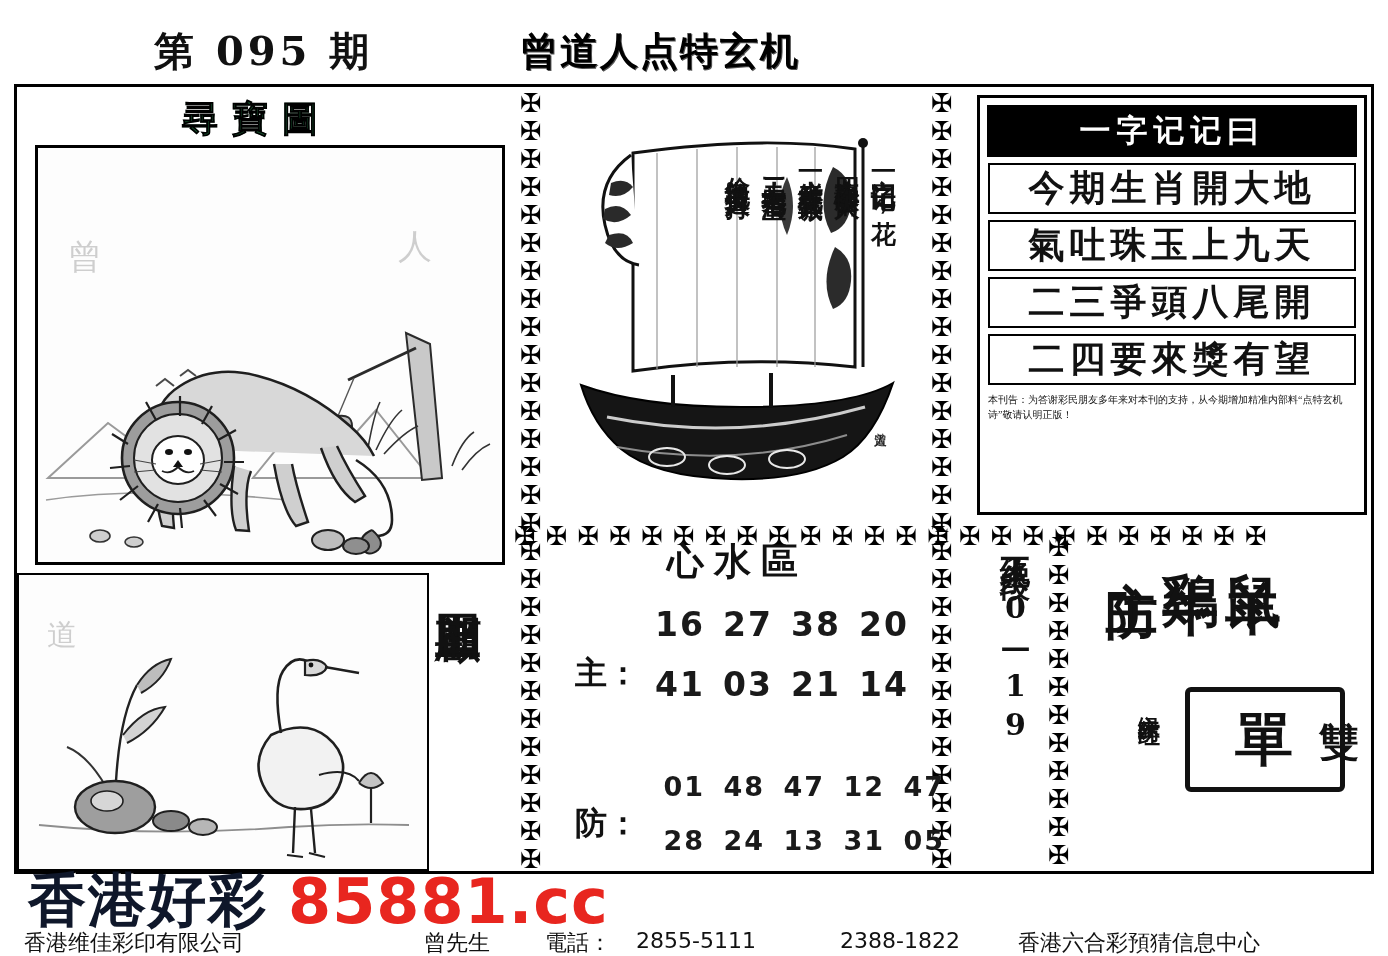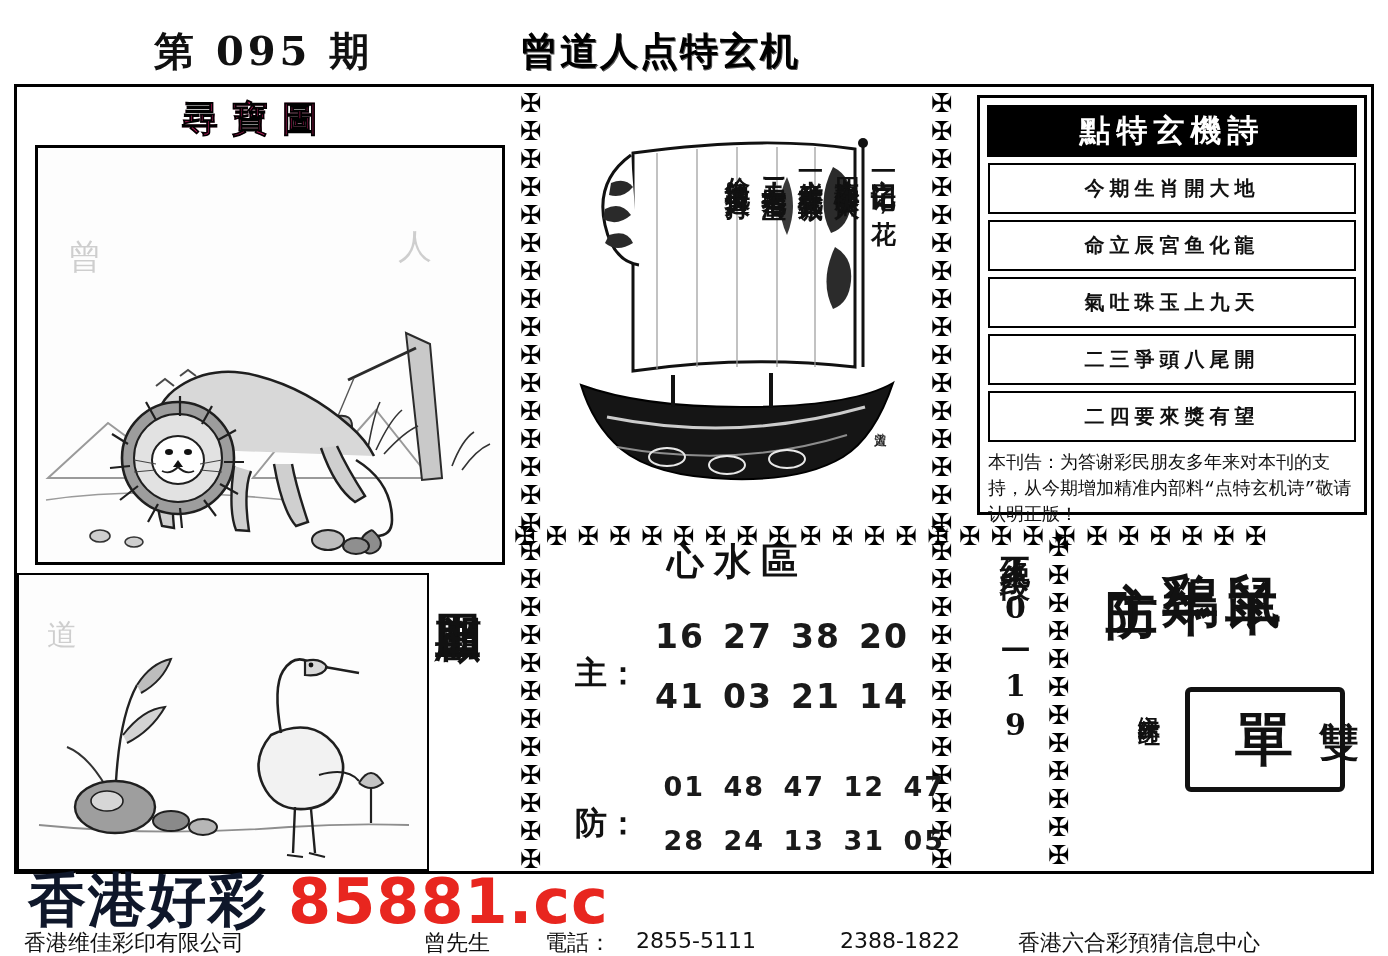--- a/index.html
+++ b/index.html
@@ -80,21 +80,21 @@
     width: 330px; height: 48px;
     display: flex;
     align-items: center;
     justify-content: center;
   }
   .xunbao-title span {
     font-family: "DejaVu Serif", serif;
     font-size: 36px;
     font-weight: bold;
     letter-spacing: 14px;
-    color: #be185d;
+    color: #14532d;
     -webkit-text-stroke: 0.6px #000;
   }
   .pic-box {
     position: absolute;
     border: 3px solid #000;
     box-sizing: border-box;
     background: #fdfdfd;
     overflow: hidden;
   }
   .pic-lion { left: 18px; top: 58px; width: 470px; height: 420px; }
@@ -211,21 +211,21 @@
     color: #1a1a1a;
     white-space: nowrap;
   }
   .num-row.big { font-size: 33px; letter-spacing: 2px; }
   .num-row.small { font-size: 27px; letter-spacing: 2px; text-align: right; }
   .nr1 { left: 108px; top: 518px; }
   .nr2 { left: 108px; top: 578px; }
   .nr3 { left: 98px; top: 684px; }
   .nr4 { left: 98px; top: 738px; }
   .num-row span { display: inline-block; }
-  .num-row.big span { width: 68px; margin-top: 12px; }
+  .num-row.big span { width: 68px; }
   .num-row.small span { width: 60px; }
 
   
   .right-col {
     position: absolute;
     left: 950px; top: 0;
     width: 404px; height: 784px;
   }
   .poem-card {
     position: absolute;
@@ -254,29 +254,29 @@
   .poem-row {
     margin: 6px 8px 0 8px;
     height: 47px;
     border: 2px solid #000;
     display: flex;
     align-items: center;
     justify-content: center;
   }
   .poem-row span {
     font-family: Liberation Serif, serif;
-    font-size: 20px;
+    font-size: 36px;
     font-weight: bold;
     letter-spacing: 5px;
     color: #111;
   }
   .notice {
     margin: 8px 8px 7px 8px;
-    font-family: Liberation Mono, monospace;
-    font-size: 18px;
+    font-family: Liberation Serif, serif;
+    font-size: 10px;
     line-height: 1.45;
     color: #111;
     text-align: left;
   }
 
   .kill-vert {
     position: absolute;
     left: 8px; top: 448px;
     width: 60px;
     writing-mode: vertical-rl;
@@ -592,27 +592,24 @@
       </div>
       <div class="num-row small nr4">
         <span>28</span><span>24</span><span>13</span><span>31</span><span>05</span>
       </div>
     </div>
 
     <div class="right-col">
 
       <div class="poem-card">
         <div class="poem-card-header">
-          <span>點特玄機詩</span>
+          <span>一字记记曰</span>
         </div>
         <div class="poem-row">
           <span>今期生肖開大地</span>
-        </div>
-        <div class="poem-row">
-          <span>命立辰宮鱼化龍</span>
         </div>
         <div class="poem-row">
           <span>氣吐珠玉上九天</span>
         </div>
         <div class="poem-row">
           <span>二三爭頭八尾開</span>
         </div>
         <div class="poem-row">
           <span>二四要來獎有望</span>
         </div>

